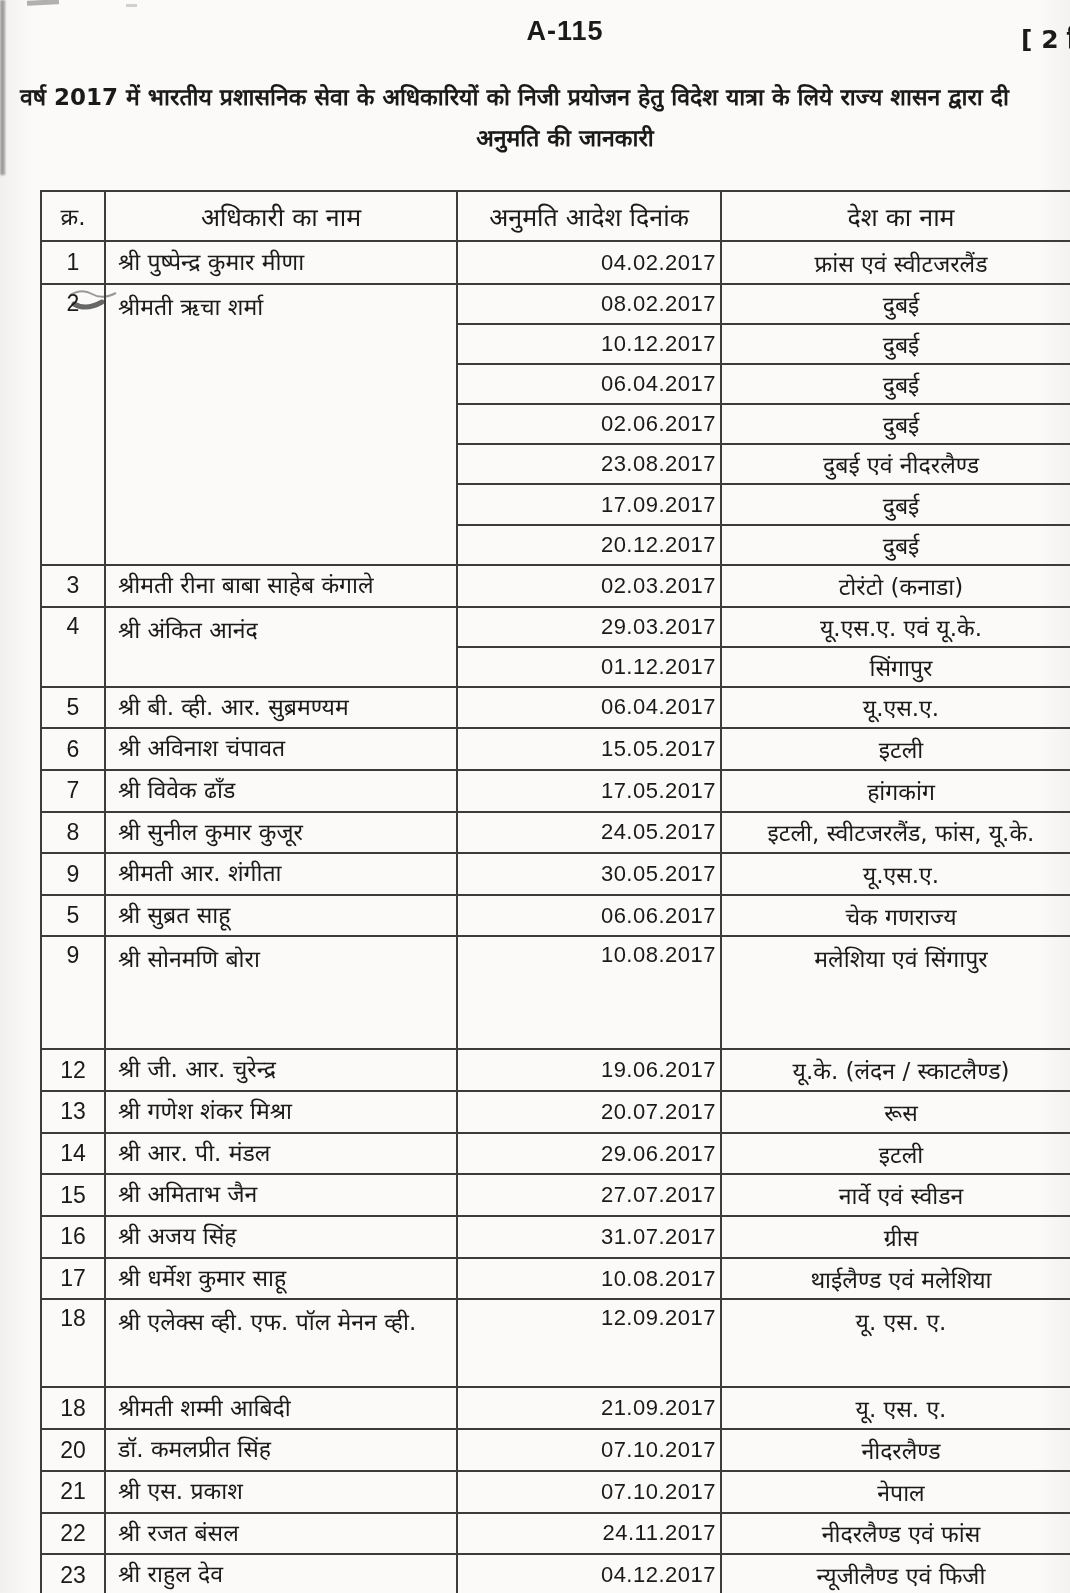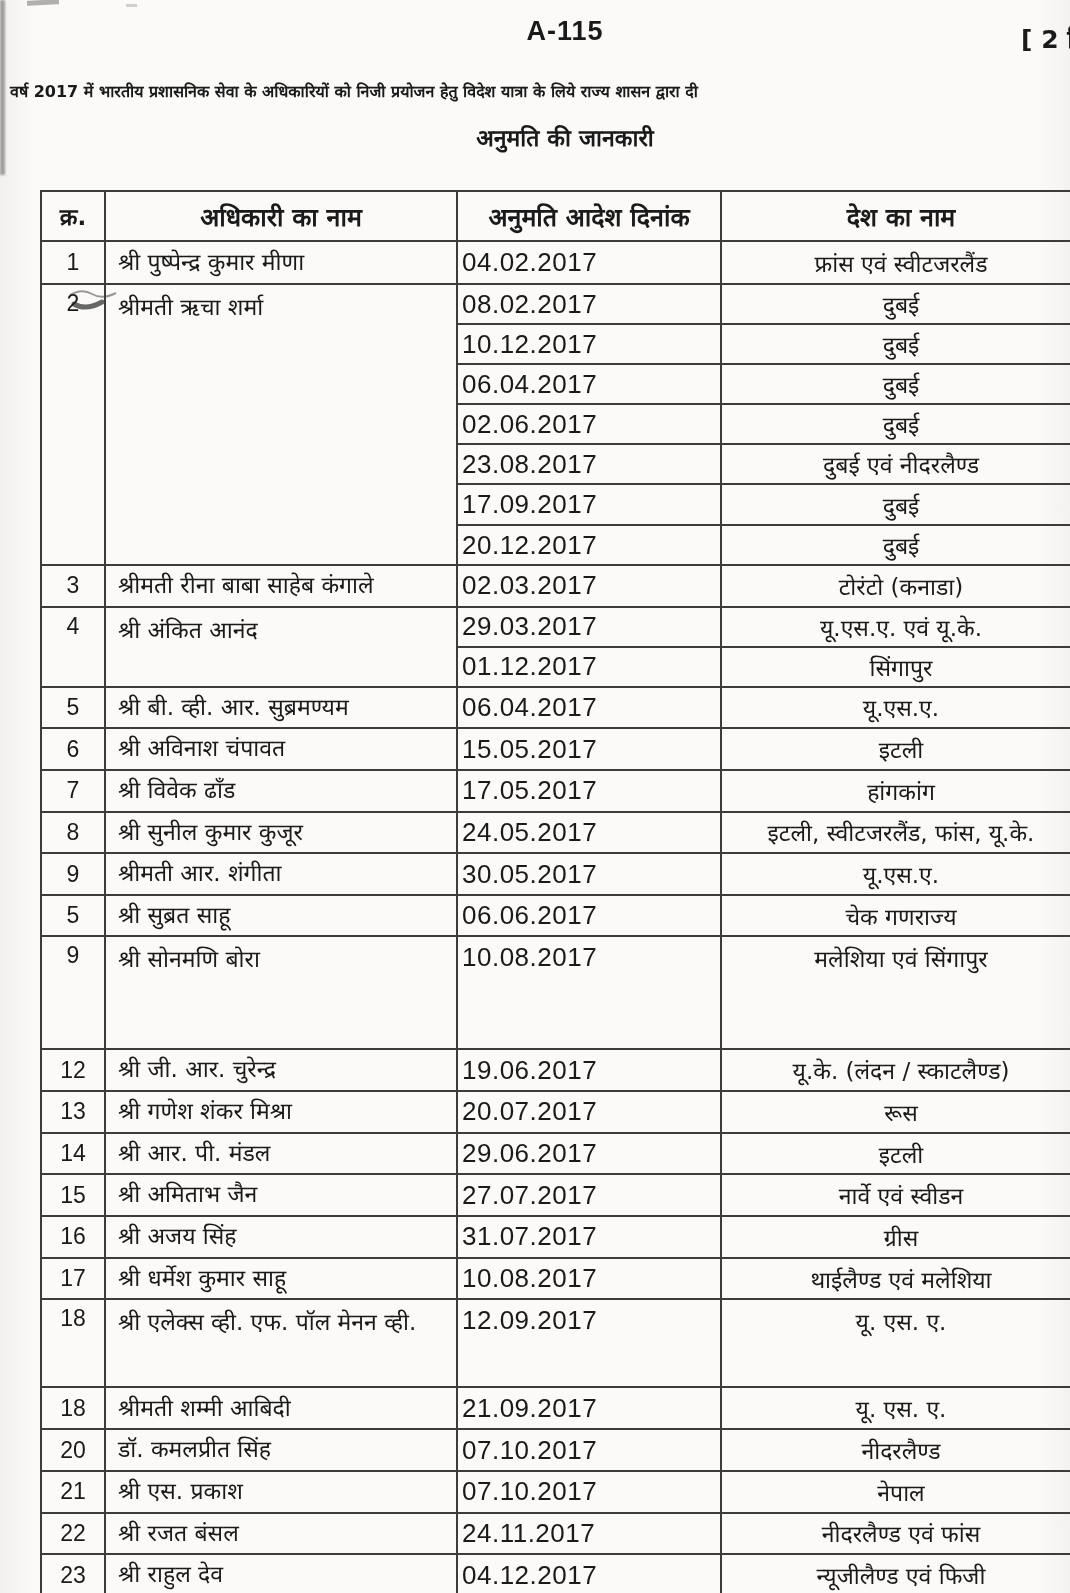--- a/index.html
+++ b/index.html
@@ -29,22 +29,22 @@
     position: absolute; top: 16px; left: 0; width: 1130px;
     text-align: center;
     font-family: "Liberation Sans", sans-serif;
     font-size: 27px; font-weight: bold; letter-spacing: 1px;
   }
   .date-frag {
     position: absolute; top: 21px; left: 1021px;
     font-size: 25px; font-weight: bold; white-space: nowrap;
   }
   .title1 {
-    position: absolute; top: 80px; left: 10px;
-    font-size: 16px; font-weight: bold; white-space: nowrap;
+    position: absolute; top: 80px; left: 20px;
+    font-size: 23px; font-weight: bold; white-space: nowrap;
   }
   .title2 {
     position: absolute; top: 121px; left: 0; width: 1130px;
     text-align: center; font-size: 23px; font-weight: bold;
   }
 
   .hand-mark { position: absolute; left: 66px; top: 285px; opacity: .85; }
 
   table.perm-table {
     position: absolute; top: 190px; left: 40px;
@@ -52,32 +52,32 @@
     border-collapse: collapse;
   }
   .perm-table th, .perm-table td {
     border: 2px solid var(--table_border);
     color: var(--ink);
     padding: 2px 4px;
     vertical-align: middle;
     overflow: hidden;
   }
   .perm-table thead tr { height: 50px; }
-  .perm-table th { font-weight: bold; font-size: 25px; }
+  .perm-table th { font-weight: normal; font-size: 25px; }
   th.c-sno { font-size: 23px; }
   td.c-sno {
     text-align: center;
     font-family: "Liberation Sans", sans-serif;
     font-size: 23px;
   }
   td.c-name { text-align: left; padding-left: 12px; font-size: 23px; line-height: 1.55; }
   td.c-date {
-    text-align: left;
+    text-align: right;
     font-family: "Liberation Sans", sans-serif;
-    font-size: 26px; letter-spacing: .5px;
+    font-size: 22px; letter-spacing: .5px;
   }
   td.c-country { text-align: center; font-size: 23px; }
   .v-top { vertical-align: top !important; padding-top: 5px !important; }
 </style>
 </head>
 <body>
 
 <div class="page">
   <div class="art-left"></div>
   <div class="art-top1"></div>

